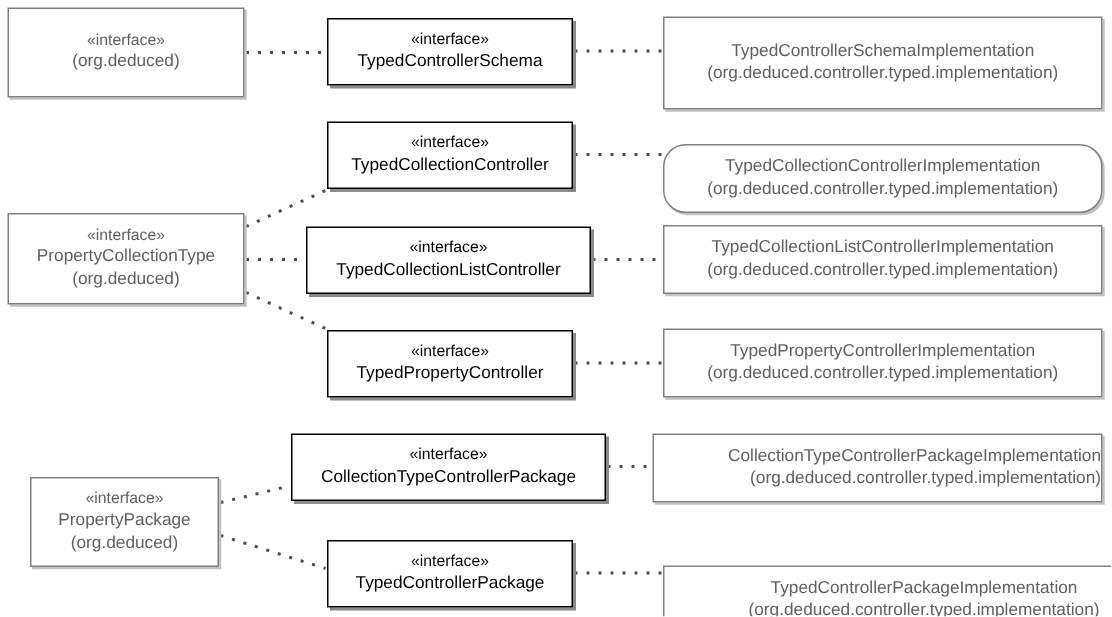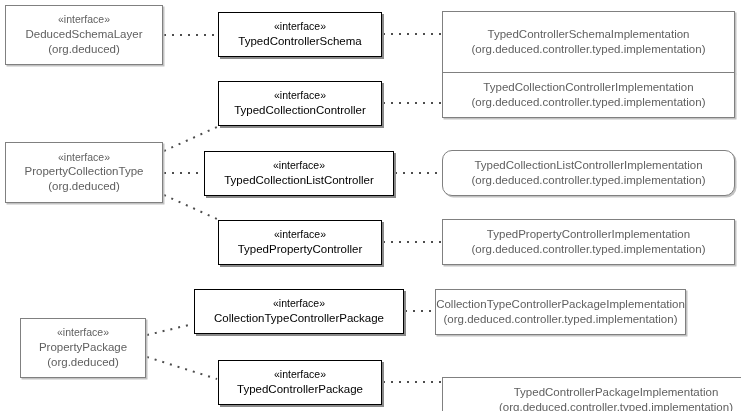--- a/index.html
+++ b/index.html
@@ -74,70 +74,69 @@
       <line x1="164" y1="195" x2="217" y2="219" stroke="#4d4d4d" stroke-width="2" stroke-linecap="butt" stroke-dasharray="2 6"></line>
       <line x1="383" y1="242" x2="441" y2="242" stroke="#4d4d4d" stroke-width="2" stroke-linecap="butt" stroke-dasharray="2 6"></line>
       <line x1="147" y1="335" x2="193" y2="324" stroke="#4d4d4d" stroke-width="2" stroke-linecap="butt" stroke-dasharray="2 6"></line>
       <line x1="405" y1="311" x2="434" y2="311" stroke="#4d4d4d" stroke-width="2" stroke-linecap="butt" stroke-dasharray="2 6"></line>
       <line x1="147" y1="357" x2="217" y2="379" stroke="#4d4d4d" stroke-width="2" stroke-linecap="butt" stroke-dasharray="2 6"></line>
       <line x1="383" y1="382" x2="441" y2="382" stroke="#4d4d4d" stroke-width="2" stroke-linecap="butt" stroke-dasharray="2 6"></line>
     </svg>
   <div id="node-layer">
       <div class="node ext" style="left: 5px; top: 5px; width: 158px; height: 60px;">
         <div class="stereotype">«interface»</div>
-        <div class="nodename">DeducedSchemaLayer</div>
         <div class="pkg">(org.deduced)</div>
       </div>
       <div class="node iface" style="left: 218px; top: 12px; width: 164px; height: 45px;">
         <div class="stereotype">«interface»</div>
         <div class="nodename">TypedControllerSchema</div>
       </div>
       <div class="node ext" style="left: 442px; top: 11px; width: 293px; height: 62px;">
         <div class="nodename">TypedControllerSchemaImplementation</div>
         <div class="pkg">(org.deduced.controller.typed.implementation)</div>
       </div>
       <div class="node ext" style="left: 5px; top: 142px; width: 158px; height: 61px;">
         <div class="stereotype">«interface»</div>
         <div class="nodename">PropertyCollectionType</div>
         <div class="pkg">(org.deduced)</div>
       </div>
       <div class="node iface" style="left: 218px; top: 81px; width: 164px; height: 45px;">
         <div class="stereotype">«interface»</div>
         <div class="nodename">TypedCollectionController</div>
       </div>
-      <div class="node ext" style="left: 442px; top: 72px; width: 293px; height: 46px;">
+      <div class="node ext" style="left: 442px; top: 96px; width: 293px; height: 46px; border-radius: 15px;">
         <div class="nodename">TypedCollectionControllerImplementation</div>
         <div class="pkg">(org.deduced.controller.typed.implementation)</div>
       </div>
       <div class="node iface" style="left: 204px; top: 151px; width: 190px; height: 45px;">
         <div class="stereotype">«interface»</div>
         <div class="nodename">TypedCollectionListController</div>
       </div>
-      <div class="node ext" style="left: 442px; top: 150px; width: 293px; height: 46px; border-radius: 10px;">
+      <div class="node ext" style="left: 442px; top: 150px; width: 293px; height: 46px;">
         <div class="nodename">TypedCollectionListControllerImplementation</div>
         <div class="pkg">(org.deduced.controller.typed.implementation)</div>
       </div>
       <div class="node iface" style="left: 218px; top: 220px; width: 164px; height: 45px;">
         <div class="stereotype">«interface»</div>
         <div class="nodename">TypedPropertyController</div>
       </div>
       <div class="node ext" style="left: 442px; top: 219px; width: 293px; height: 46px;">
         <div class="nodename">TypedPropertyControllerImplementation</div>
         <div class="pkg">(org.deduced.controller.typed.implementation)</div>
       </div>
       <div class="node ext" style="left: 20px; top: 318px; width: 126px; height: 60px;">
         <div class="stereotype">«interface»</div>
         <div class="nodename">PropertyPackage</div>
         <div class="pkg">(org.deduced)</div>
       </div>
       <div class="node iface" style="left: 194px; top: 289px; width: 210px; height: 45px;">
         <div class="stereotype">«interface»</div>
         <div class="nodename">CollectionTypeControllerPackage</div>
       </div>
-      <div class="node ext" style="left: 435px; top: 289px; width: 251px; height: 46px;">
+      <div class="node ext" style="left: 435px; top: 289px; width: 300px; height: 46px; align-items: flex-end;">
         <div class="nodename">CollectionTypeControllerPackageImplementation</div>
         <div class="pkg">(org.deduced.controller.typed.implementation)</div>
       </div>
       <div class="node iface" style="left: 218px; top: 360px; width: 164px; height: 45px;">
         <div class="stereotype">«interface»</div>
         <div class="nodename">TypedControllerPackage</div>
       </div>
       <div class="node ext" style="left: 442px; top: 377px; width: 348px; height: 46px;">
         <div class="nodename">TypedControllerPackageImplementation</div>
         <div class="pkg">(org.deduced.controller.typed.implementation)</div>

